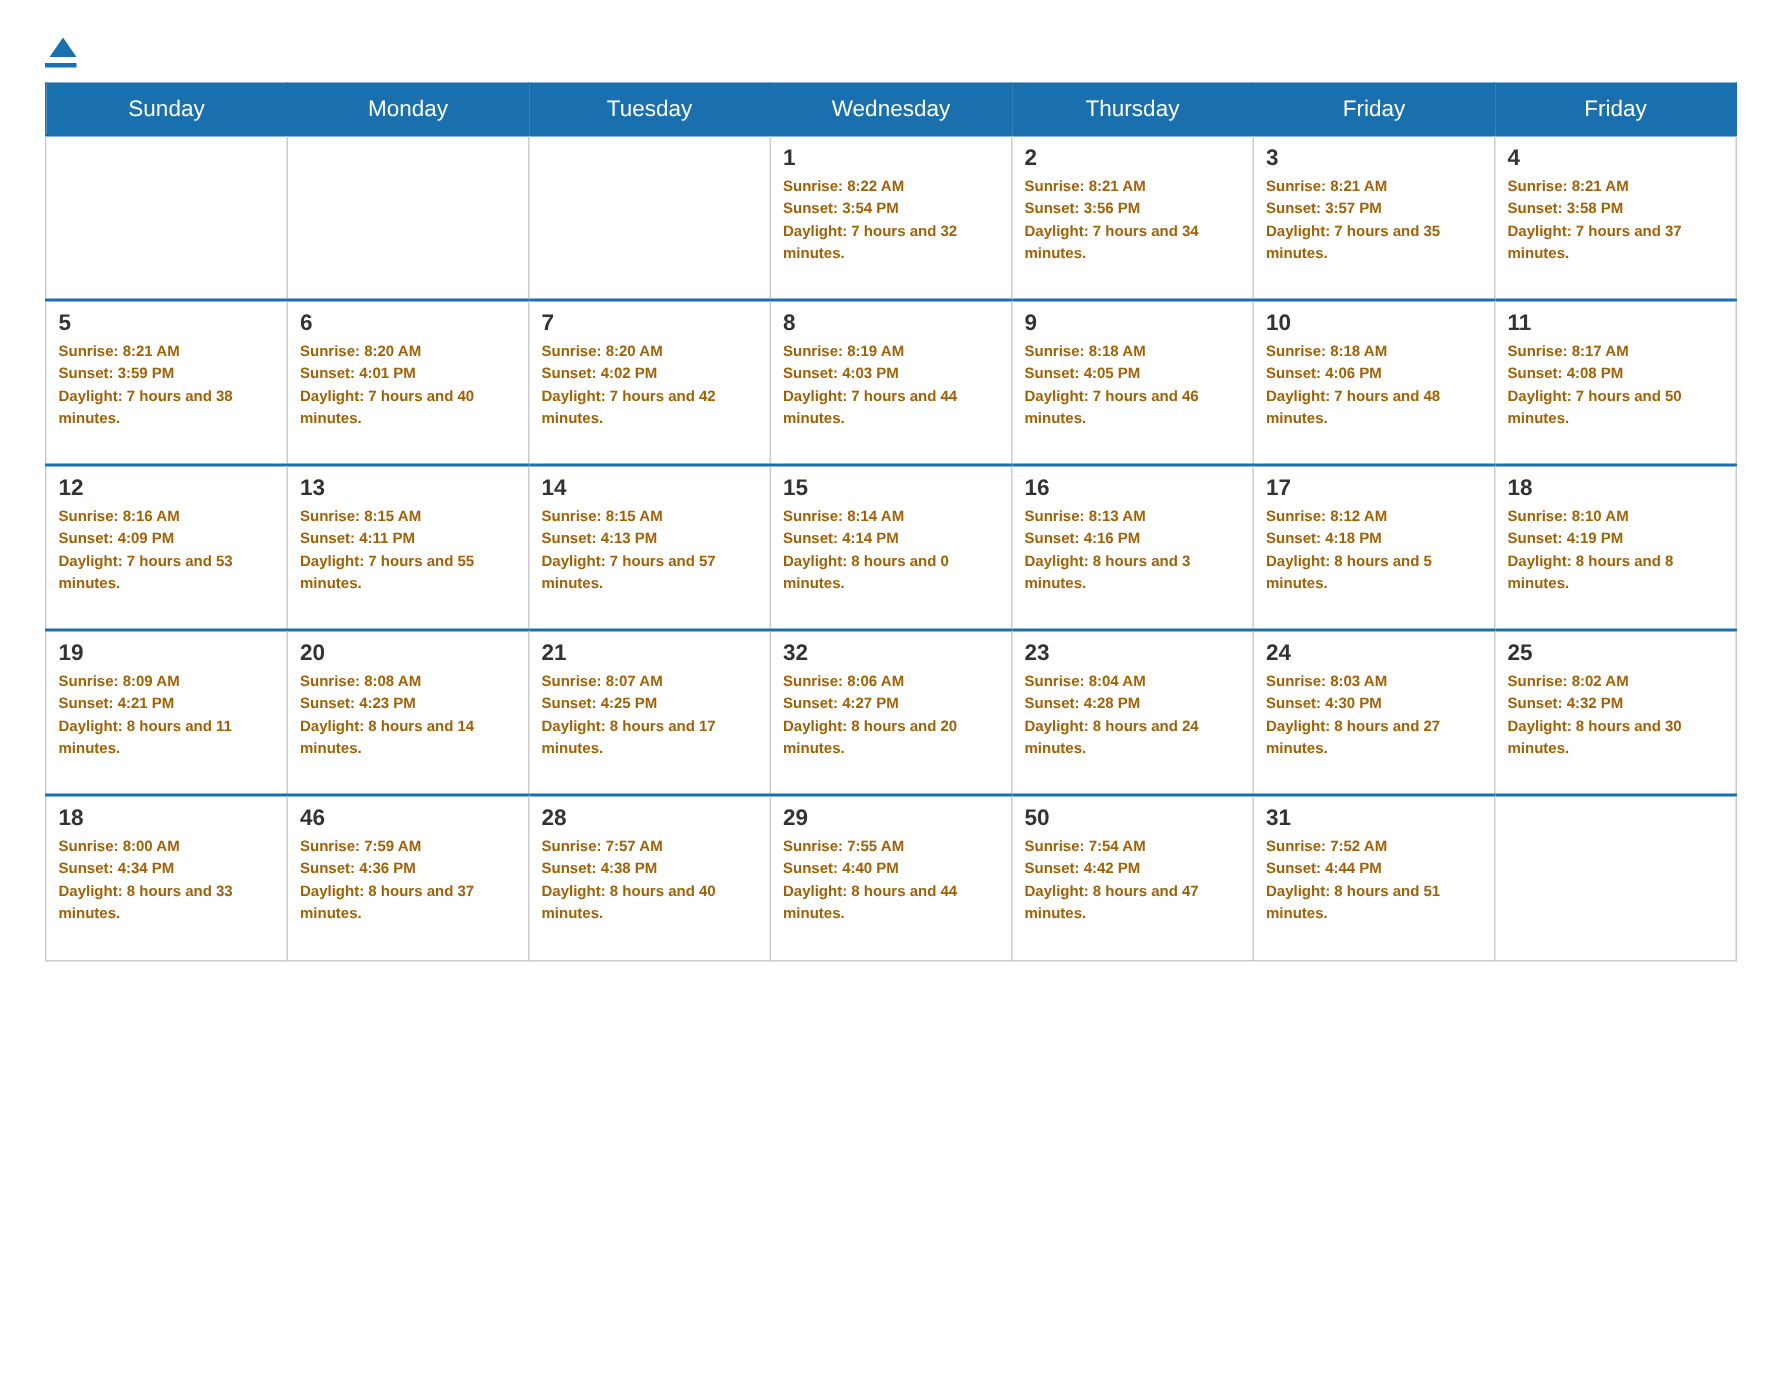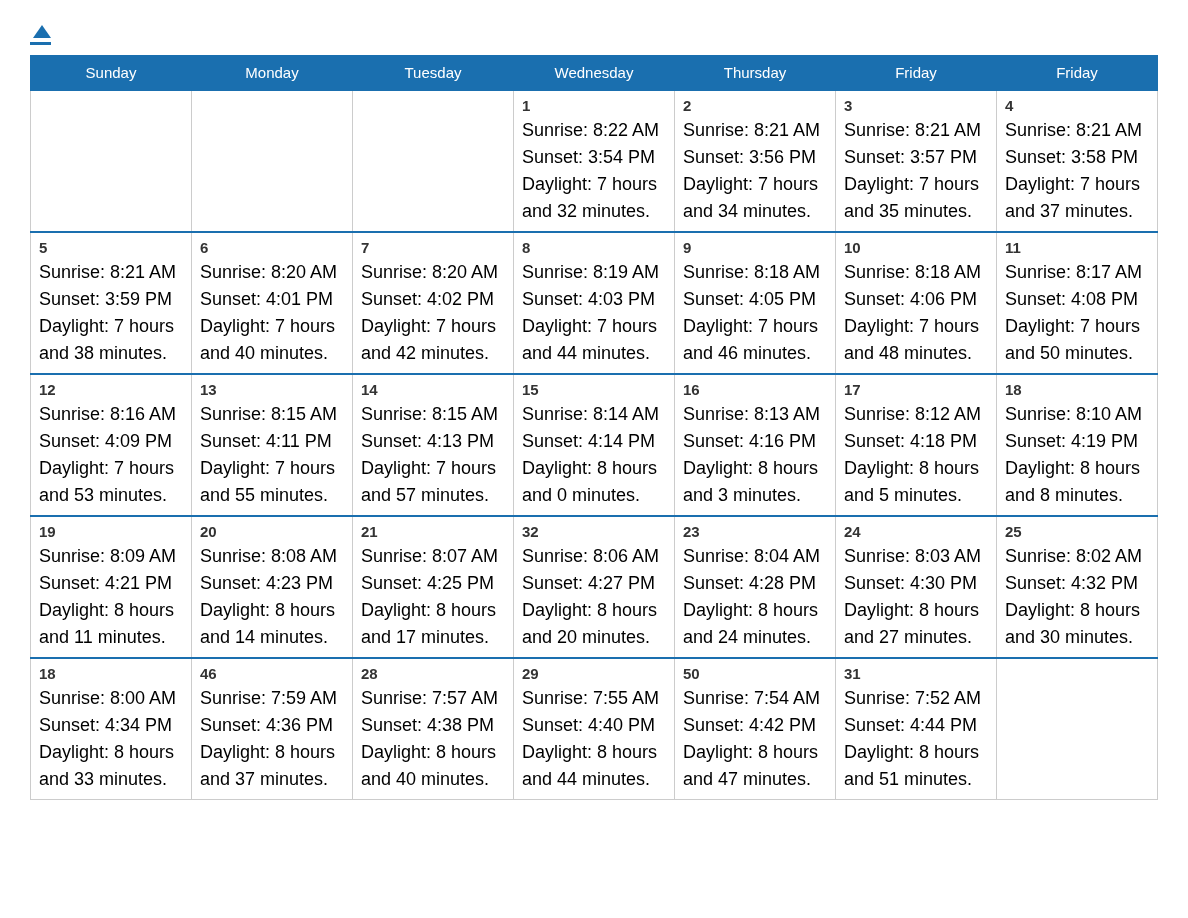--- a/index.html
+++ b/index.html
@@ -79,23 +79,24 @@
     .calendar tbody tr td {
       border-top: 2px solid #1a6faf;
     }
     .day-number {
       font-size: 15px;
       font-weight: bold;
       color: #333;
       margin-bottom: 3px;
     }
     .day-info {
-      font-size: 18px;
-      color: #000000;
+      font-size: 10px;
+      color: #a16207;
       line-height: 1.5;
+      font-weight: bold;
     }
     .empty-cell {
       background: #fff;
     }
   </style>
 </head>
 <body>
 
 <div class="header">
   <div class="logo">

